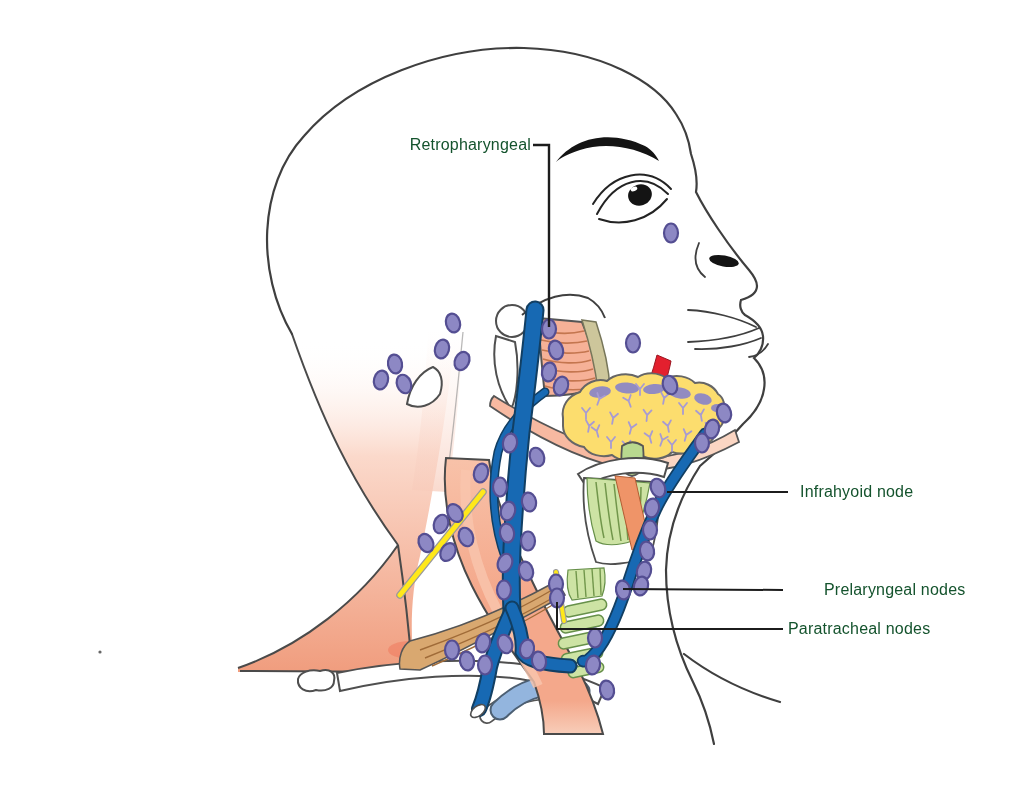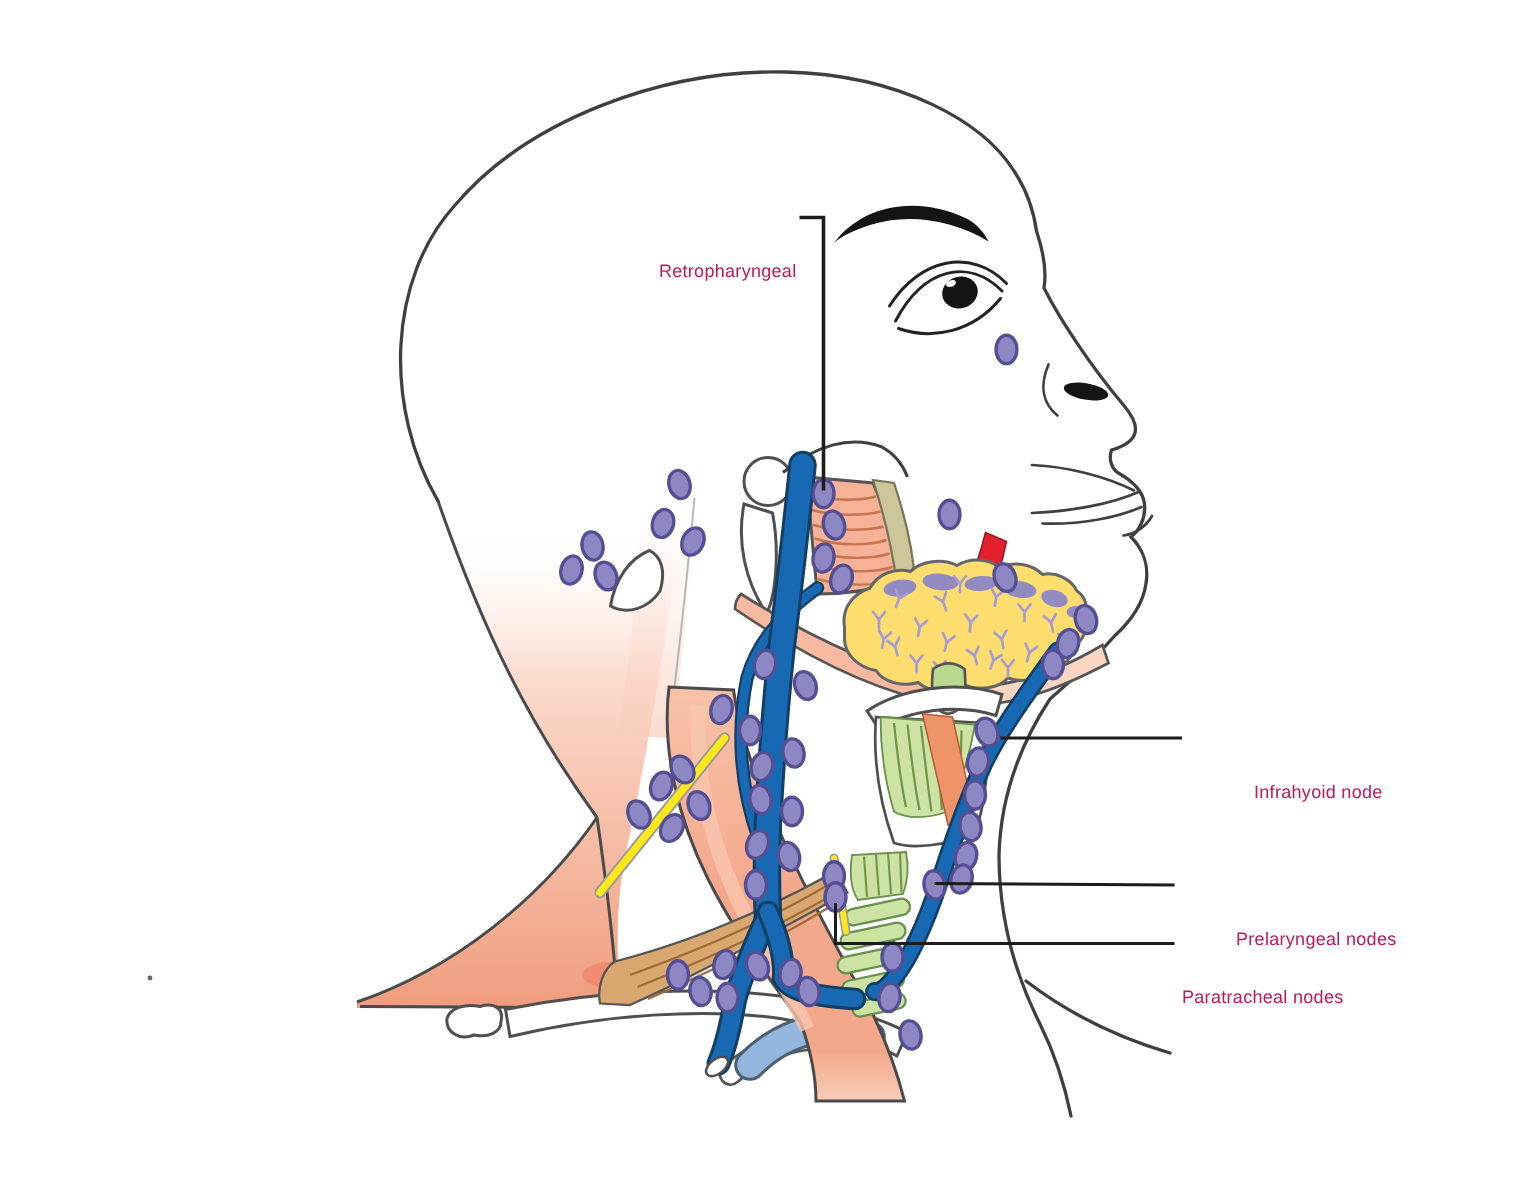--- a/index.html
+++ b/index.html
@@ -1,20 +1,20 @@
 <!DOCTYPE html>
 <html><head>
 <meta charset="utf-8">
 <style>
   html,body{margin:0;padding:0;background:#ffffff;}
   .stage{position:relative;width:1024px;height:792px;background:#ffffff;overflow:hidden;
          font-family:"Liberation Sans",sans-serif;}
   .stage svg{position:absolute;left:0;top:0;}
-  .anat-label{position:absolute;font-size:12px;color:#be185d;white-space:nowrap;
-              letter-spacing:.2px;transform:translateY(-52%);line-height:1;margin-top:36px;}
+  .anat-label{position:absolute;font-size:16px;color:#14532d;white-space:nowrap;
+              letter-spacing:.2px;transform:translateY(-52%);line-height:1;}
   .anat-label.right-aligned{transform:translate(-100%,-52%);}
 </style>
 </head>
 <body>
 
 <div class="stage">
 <svg width="1024" height="792" viewBox="0 0 1024 792">
   <defs>
     <linearGradient id="trapz" x1="0" y1="340" x2="0" y2="672" gradientUnits="userSpaceOnUse">
       <stop offset="0" stop-color="#ffffff" stop-opacity="0"></stop>
@@ -277,16 +277,16 @@
   <g fill="none" stroke="#1c1c1c">
     <path d="M533,145 L549,145 L549,327" stroke-width="2.4"></path>
     <path d="M667,492 L788,492" stroke-width="2"></path>
     <path d="M623,589 L783,590" stroke-width="2"></path>
     <path d="M557,602 L557,629 L783,629" stroke-width="2"></path>
   </g>
   <circle cx="100" cy="652" r="1.6" fill="#666666"></circle>
 </svg>
 
 <div class="anat-label right-aligned" style="left:531px;top:145px">Retropharyngeal</div>
-<div class="anat-label" style="left:836px;top:492px">Infrahyoid node</div>
+<div class="anat-label" style="left:800px;top:492px">Infrahyoid node</div>
 <div class="anat-label" style="left:824px;top:590px">Prelaryngeal nodes</div>
 <div class="anat-label" style="left:788px;top:629px">Paratracheal nodes</div>
 </div>
 
 </body></html>

